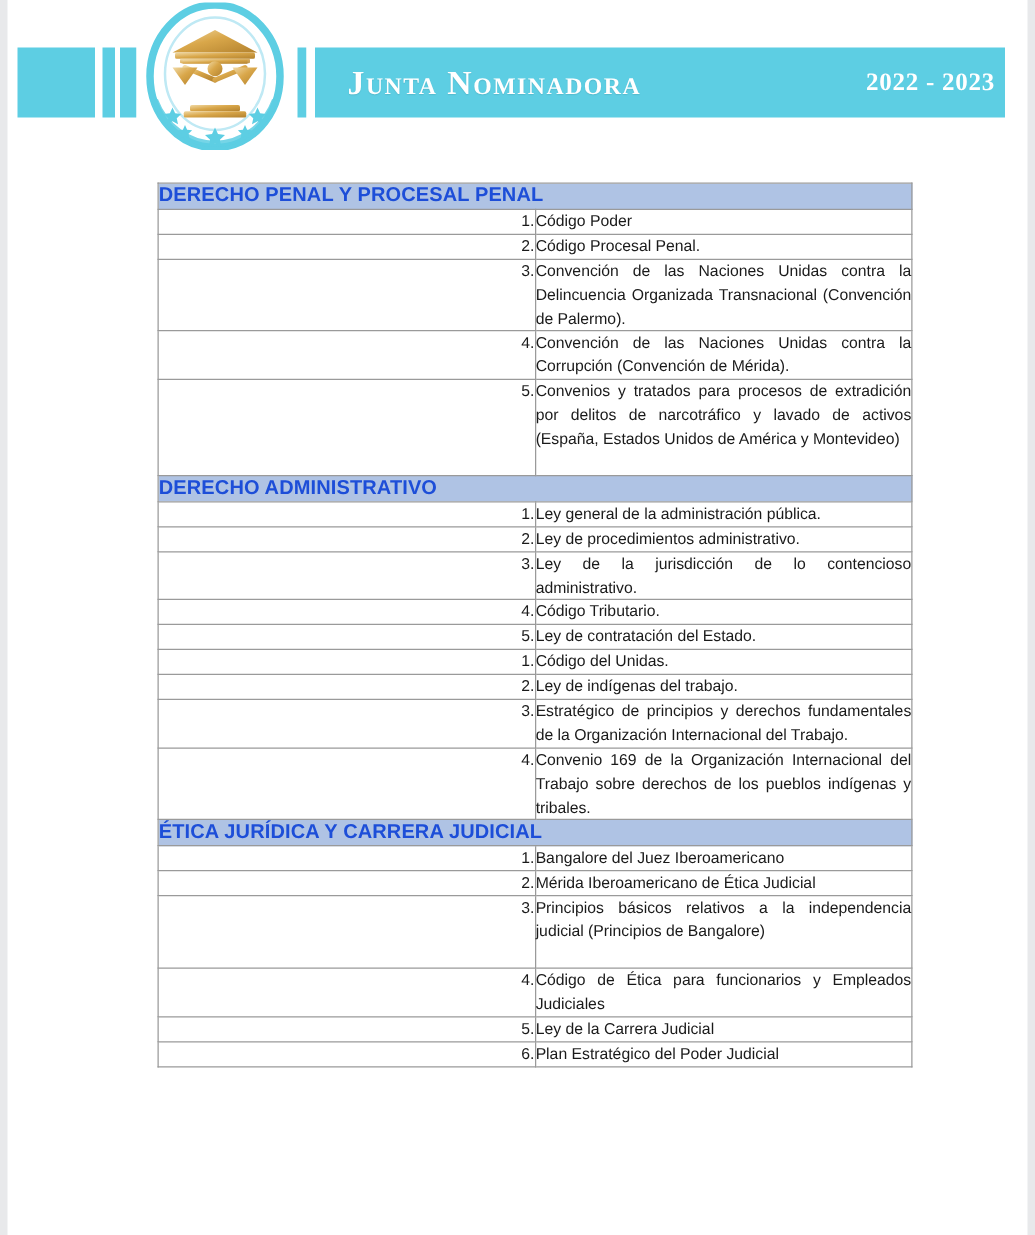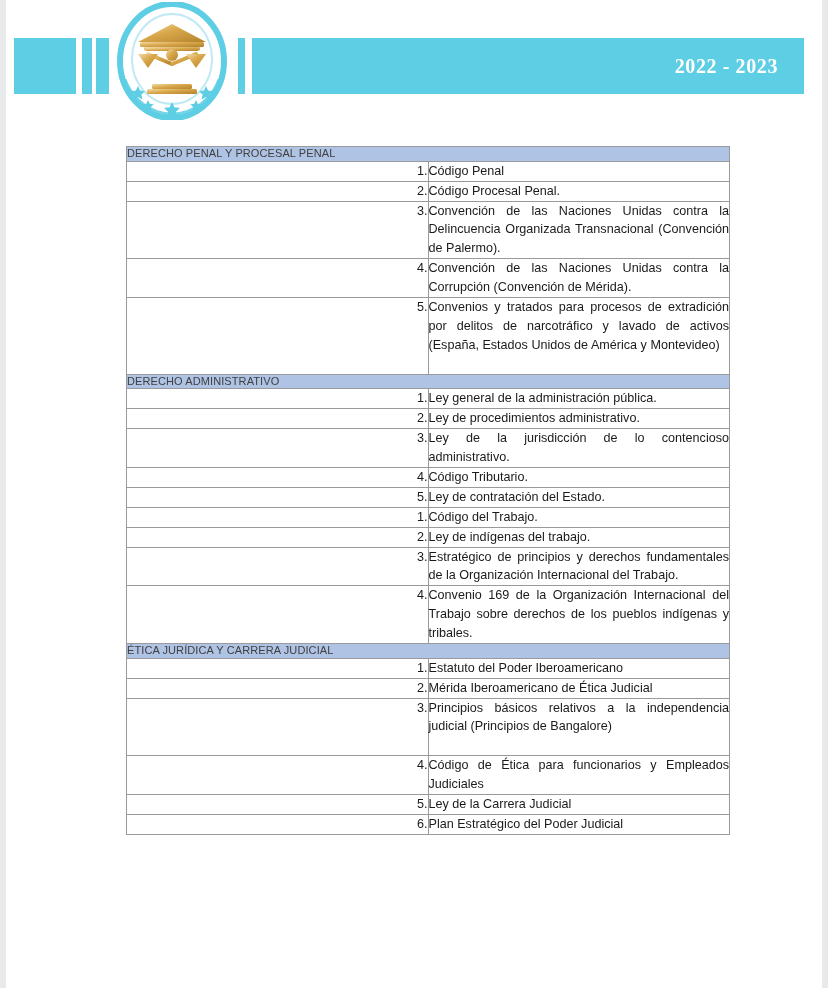--- a/index.html
+++ b/index.html
@@ -48,21 +48,21 @@
     color: #ffffff;
     font-family: "Liberation Serif", serif;
     font-weight: bold;
     font-size: 27px;
     font-variant: small-caps;
     letter-spacing: 1.2px;
     text-shadow: 0 1px 1px rgba(0,0,0,0.10);
   }
   #banner-years {
     position: absolute;
-    right: 44px;
+    right: 26px;
     top: 46px;
     height: 40px;
     display: flex;
     align-items: center;
     color: #ffffff;
     font-family: "Liberation Serif", serif;
     font-weight: bold;
     font-size: 20px;
     letter-spacing: 0.6px;
   }
@@ -84,23 +84,23 @@
     table-layout: fixed;
   }
   #doc-table td {
     border: 1px solid #9a9a9a;
     padding: 0;
     vertical-align: top;
   }
   tr.section-header td {
     background: #afc3e4;
     border: 1px solid #7f8fae;
-    font-size: 11px;
-    font-weight: normal;
-    color: #404040;
+    font-size: 16px;
+    font-weight: bold;
+    color: #1d4ed8;
     padding: 4px 0 4px 7px;
     letter-spacing: 0.1px;
     line-height: 1.25;
   }
   tr.item-row td.num-cell {
     width: 78px;
     border-right: none;
     text-align: right;
     padding: 5px 8px 5px 0;
     font-size: 12.6px;
@@ -159,31 +159,32 @@
       <rect x="37" y="87" width="50" height="5" rx="1.5" fill="url(#gold)"></rect>
       <g fill="#5dcee3">
         <polygon points="28,84 30.1,88.6 35,89.2 31.4,92.5 32.4,97.4 28,95 23.6,97.4 24.6,92.5 21,89.2 25.9,88.6"></polygon>
         <polygon points="96,84 98.1,88.6 103,89.2 99.4,92.5 100.4,97.4 96,95 91.6,97.4 92.6,92.5 89,89.2 93.9,88.6"></polygon>
         <polygon points="38,98 39.7,101.7 43.7,102.2 40.8,104.9 41.6,108.8 38,106.9 34.4,108.8 35.2,104.9 32.3,102.2 36.3,101.7"></polygon>
         <polygon points="86,98 87.7,101.7 91.7,102.2 88.8,104.9 89.6,108.8 86,106.9 82.4,108.8 83.2,104.9 80.3,102.2 84.3,101.7"></polygon>
         <polygon points="62,100 64.4,105.2 70,105.9 65.9,109.7 67,115.3 62,112.6 57,115.3 58.1,109.7 54,105.9 59.6,105.2"></polygon>
       </g>
     </svg>
 
+    <div id="banner-title">Junta Nominadora</div>
     <div id="banner-years">2022 - 2023</div>
   </div>
 
   <table id="doc-table">
     <tbody id="table-body">
         <tr class="section-header">
           <td colspan="2">DERECHO PENAL Y PROCESAL PENAL</td>
         </tr>
         <tr class="item-row">
           <td class="num-cell">1.</td>
-          <td class="text-cell"><span>Código Penal</span></td>
+          <td class="text-cell"><span>Código Poder</span></td>
         </tr>
         <tr class="item-row">
           <td class="num-cell">2.</td>
           <td class="text-cell"><span>Código Procesal Penal.</span></td>
         </tr>
         <tr class="item-row">
           <td class="num-cell">3.</td>
           <td class="text-cell"><span>Convención de las Naciones Unidas contra la Delincuencia Organizada Transnacional (Convención de Palermo).</span></td>
         </tr>
         <tr class="item-row">
@@ -212,40 +213,40 @@
         <tr class="item-row">
           <td class="num-cell">4.</td>
           <td class="text-cell"><span>Código Tributario.</span></td>
         </tr>
         <tr class="item-row">
           <td class="num-cell">5.</td>
           <td class="text-cell"><span>Ley de contratación del Estado.</span></td>
         </tr>
         <tr class="item-row">
           <td class="num-cell">1.</td>
-          <td class="text-cell"><span>Código del Trabajo.</span></td>
+          <td class="text-cell"><span>Código del Unidas.</span></td>
         </tr>
         <tr class="item-row">
           <td class="num-cell">2.</td>
           <td class="text-cell"><span>Ley de indígenas del trabajo.</span></td>
         </tr>
         <tr class="item-row">
           <td class="num-cell">3.</td>
           <td class="text-cell"><span>Estratégico de principios y derechos fundamentales de la Organización Internacional del Trabajo.</span></td>
         </tr>
         <tr class="item-row">
           <td class="num-cell">4.</td>
           <td class="text-cell"><span>Convenio 169 de la Organización Internacional del Trabajo sobre derechos de los pueblos indígenas y tribales.</span></td>
         </tr>
         <tr class="section-header">
           <td colspan="2">ÉTICA JURÍDICA Y CARRERA JUDICIAL</td>
         </tr>
         <tr class="item-row">
           <td class="num-cell">1.</td>
-          <td class="text-cell"><span>Estatuto del Poder Iberoamericano</span></td>
+          <td class="text-cell"><span>Bangalore del Juez Iberoamericano</span></td>
         </tr>
         <tr class="item-row">
           <td class="num-cell">2.</td>
           <td class="text-cell"><span>Mérida Iberoamericano de Ética Judicial</span></td>
         </tr>
         <tr class="item-row">
           <td class="num-cell">3.</td>
           <td class="text-cell"><span>Principios básicos relativos a la independencia judicial (Principios de Bangalore)</span><span class="pad-line"></span></td>
         </tr>
         <tr class="item-row">

